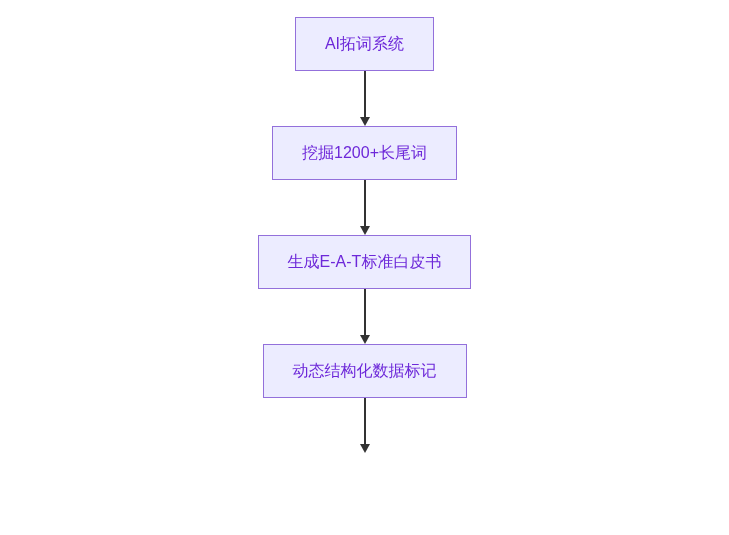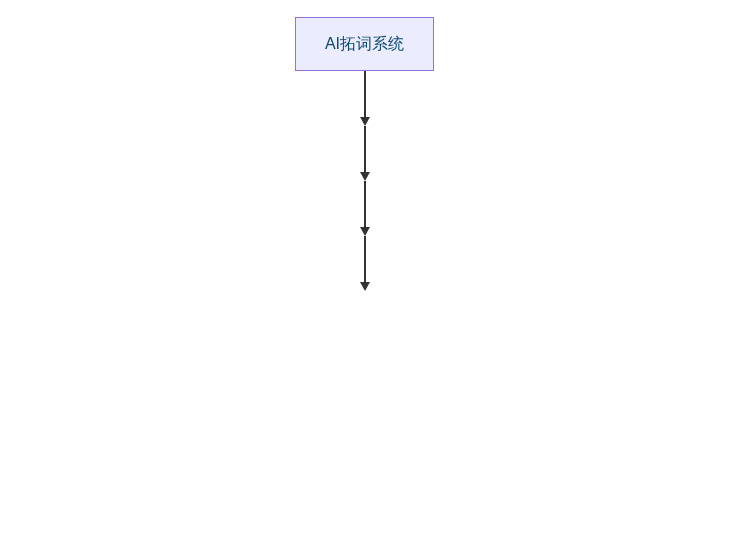--- a/index.html
+++ b/index.html
@@ -22,21 +22,21 @@
     box-sizing: border-box;
   }
   .flow {
     display: flex;
     flex-direction: column;
     align-items: center;
   }
   .node {
     background: #ececff;
     border: 1px solid #9370db;
-    color: #0c4a6e;
+    color: #6d28d9;
     font-size: 16px;
     padding: 17px 29px;
     text-align: center;
     white-space: nowrap;
     box-sizing: border-box;
     line-height: 18px;
   }
   .edge {
     display: flex;
     flex-direction: column;
@@ -62,32 +62,35 @@
 <div class="canvas">
   <div class="flow">
 
     <div class="node">AI拓词系统</div>
 
     <div class="edge">
       <div class="line"></div>
       <div class="head"></div>
     </div>
 
+    <div class="node">挖掘1200+长尾词</div>
 
     <div class="edge">
       <div class="line"></div>
       <div class="head"></div>
     </div>
 
+    <div class="node">生成E-A-T标准白皮书</div>
 
     <div class="edge">
       <div class="line"></div>
       <div class="head"></div>
     </div>
 
+    <div class="node">动态结构化数据标记</div>
 
     <div class="edge">
       <div class="line"></div>
       <div class="head"></div>
     </div>
 
 
   </div>
 </div>
 

